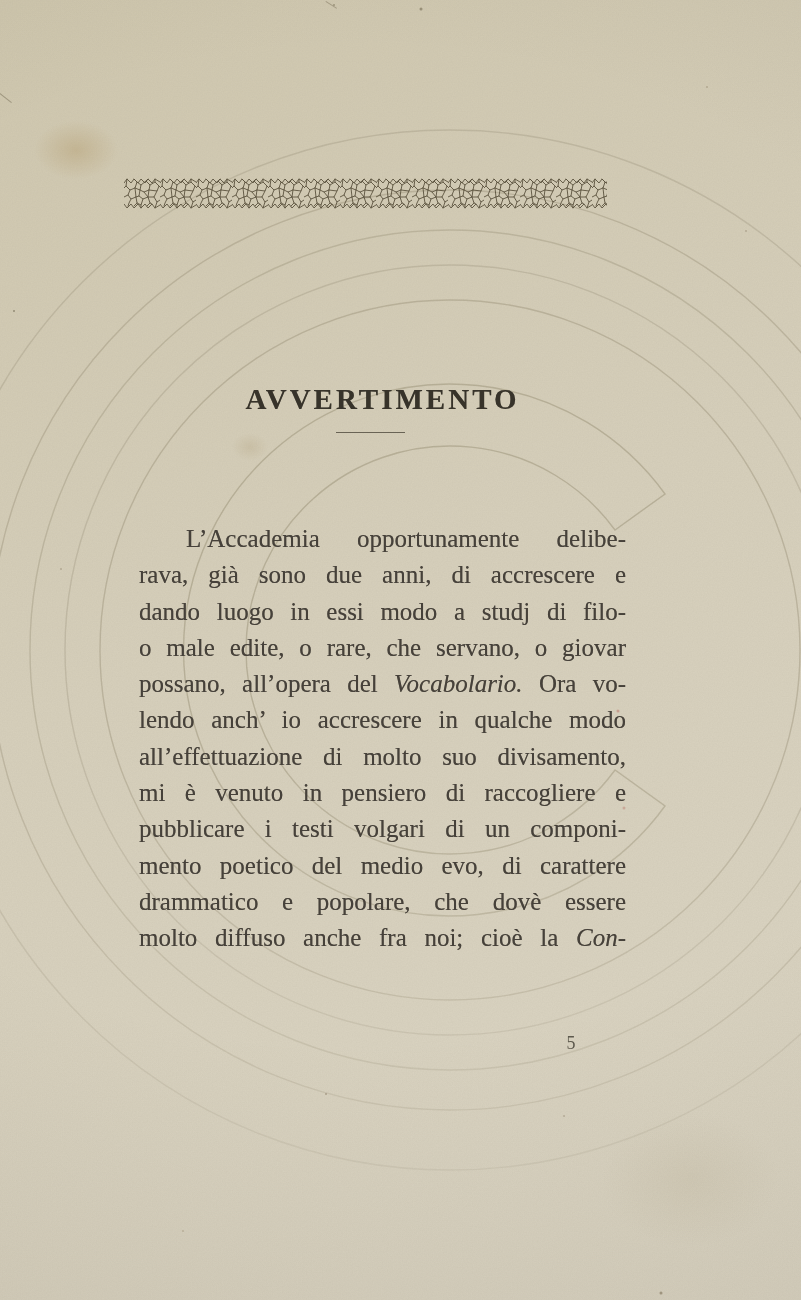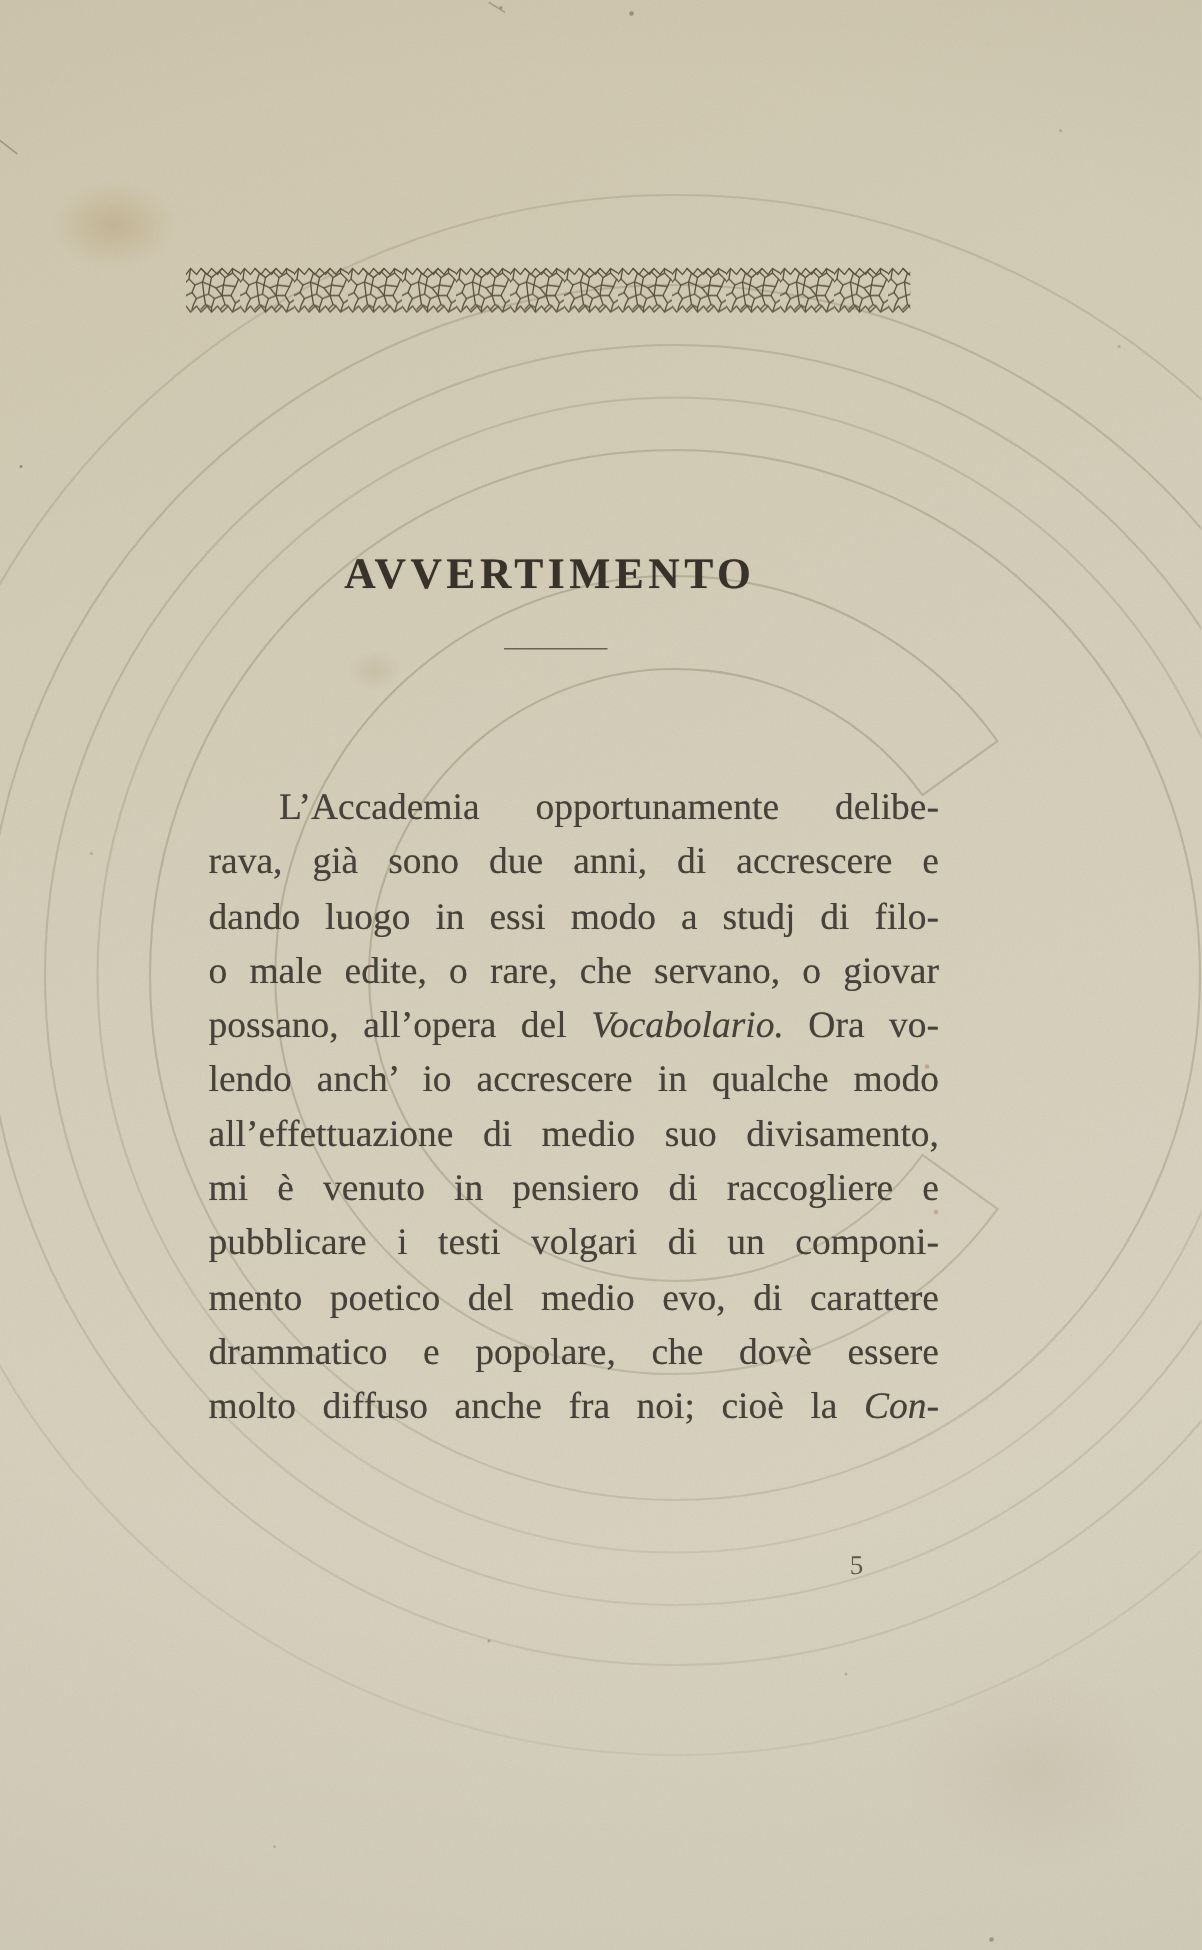--- a/index.html
+++ b/index.html
@@ -16,21 +16,21 @@
       radial-gradient(120px 90px at 690px 1180px, rgba(150,135,100,.10), rgba(150,135,100,0) 75%),
       radial-gradient(1200px 900px at 45% 42%, rgba(0,0,0,0) 55%, rgba(90,80,58,.10) 100%),
       linear-gradient(158deg, #d0c8af 0%, #d7d0bc 45%, #dcd6c5 100%);
   }
 
   .wm { position: absolute; left: 0; top: 0; }
 
   .ornament { position: absolute; left: 124px; top: 176px; }
 
   .title {
-    position: absolute; left: 123px; top: 367px; width: 487px; margin: 0;
+    position: absolute; left: 123px; top: 367px; width: 487px; margin: 16px;
     text-align: center;
     font-size: 29px; font-weight: 700; letter-spacing: 3px;
     color: #37332a;
     text-shadow: 0 0 .6px rgba(55,51,42,.5);
   }
 
   .rule {
     position: absolute; left: 336px; top: 432px; width: 69px; height: 1px;
     background: rgba(70,64,52,.75);
   }
@@ -140,21 +140,21 @@
   <h1 class="title">AVVERTIMENTO</h1>
   <div class="rule"></div>
 
   <div class="body-text">
       <div class="bline indent"><span>L’Accademia opportunamente delibe-</span></div>
       <div class="bline"><span>rava, già sono due anni, di accrescere e</span></div>
       <div class="bline"><span>dando luogo in essi modo a studj di filo-</span></div>
       <div class="bline"><span>o male edite, o rare, che servano, o giovar</span></div>
       <div class="bline"><span>possano, all’opera del</span><span class="it"> Vocabolario.</span><span> Ora vo-</span></div>
       <div class="bline"><span>lendo anch’ io accrescere in qualche modo</span></div>
-      <div class="bline"><span>all’effettuazione di medio suo divisamento,</span></div>
+      <div class="bline"><span>all’effettuazione di molto suo divisamento,</span></div>
       <div class="bline"><span>mi è venuto in pensiero di raccogliere e</span></div>
       <div class="bline"><span>pubblicare i testi volgari di un componi-</span></div>
       <div class="bline"><span>mento poetico del medio evo, di carattere</span></div>
       <div class="bline"><span>drammatico e popolare, che dovè essere</span></div>
       <div class="bline"><span>molto diffuso anche fra noi; cioè la</span><span class="it"> Con-</span></div>
     </div>
 
   <div class="pagenum">5</div>
 
   <div class="specks"></div>

